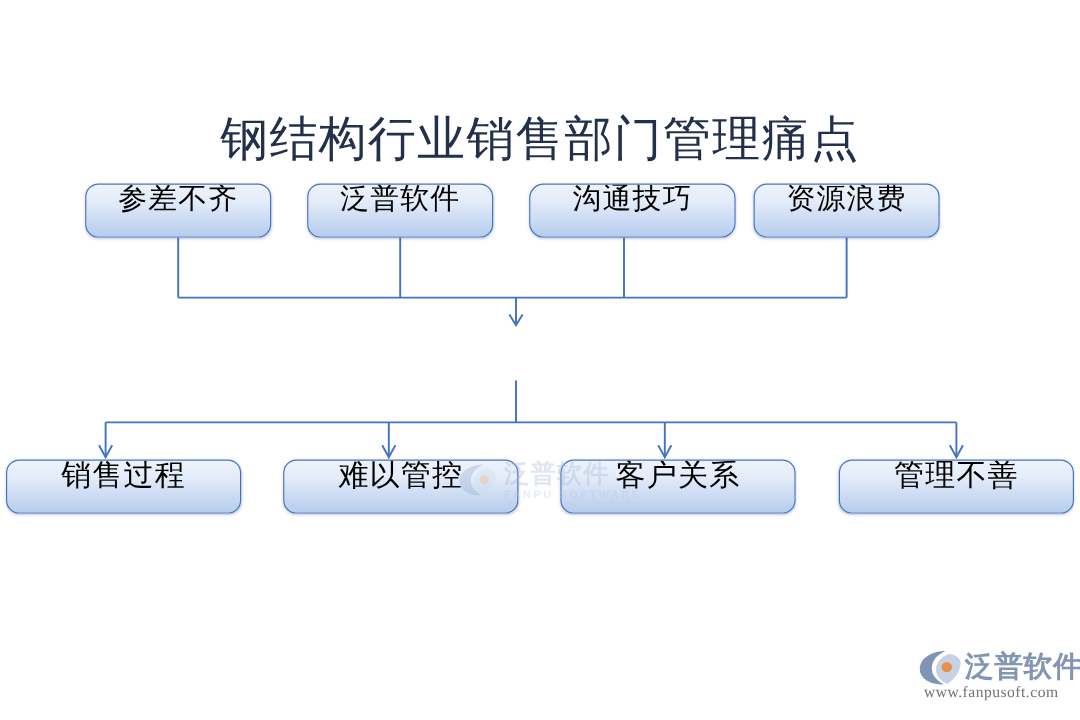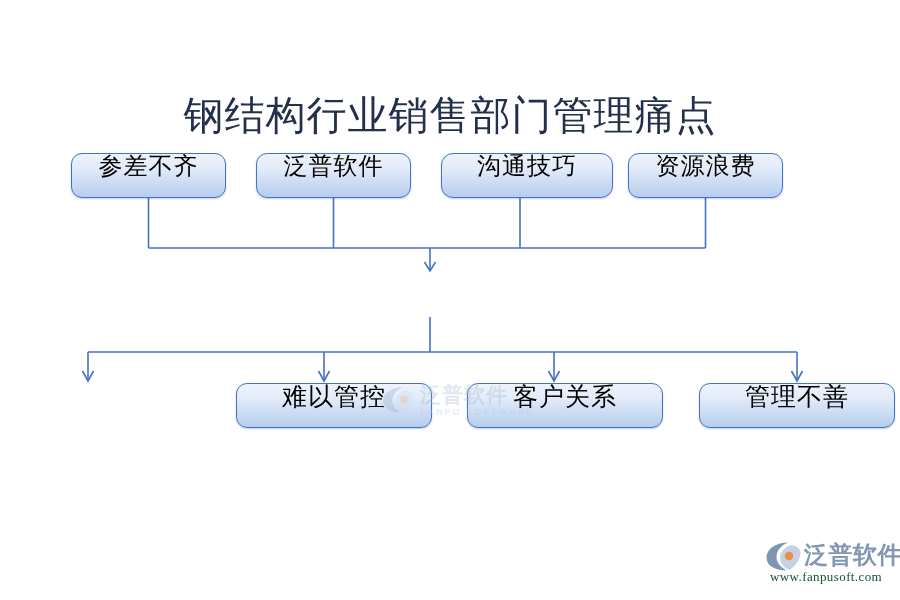--- a/index.html
+++ b/index.html
@@ -135,21 +135,21 @@
     font-weight: bold;
     color: #8296b4;
     letter-spacing: 0.5px;
     white-space: nowrap;
   }
   #corner-logo .logo-url {
     position: absolute;
     left: 4px;
     top: 30px;
     font-size: 13px;
-    color: #14532d;
+    color: #737373;
     letter-spacing: 0.4px;
     font-family: "Liberation Serif", "DejaVu Serif", serif;
     white-space: nowrap;
   }
 </style>
 </head>
 <body>
 
 <div id="canvas">
 
@@ -193,20 +193,23 @@
     <span class="node-label">泛普软件</span>
   </div>
   <div class="node row-top" style="left:441px; top:153px; width:172px; height:45px;border-radius:12px;">
     <span class="node-label">沟通技巧</span>
   </div>
   <div class="node row-top" style="left:628px; top:153px; width:155px; height:45px;">
     <span class="node-label">资源浪费</span>
   </div>
 
 
+  <div class="node row-bot" style="left:5px;   top:383px; width:196px; height:45px;">
+    <span class="node-label">销售过程</span>
+  </div>
   <div class="node row-bot" style="left:236px; top:383px; width:196px; height:45px;">
     <span class="node-label">难以管控</span>
   </div>
   <div class="node row-bot" style="left:467px; top:383px; width:196px; height:45px;">
     <span class="node-label">客户关系</span>
   </div>
   <div class="node row-bot" style="left:699px; top:383px; width:196px; height:45px;">
     <span class="node-label">管理不善</span>
   </div>
 

